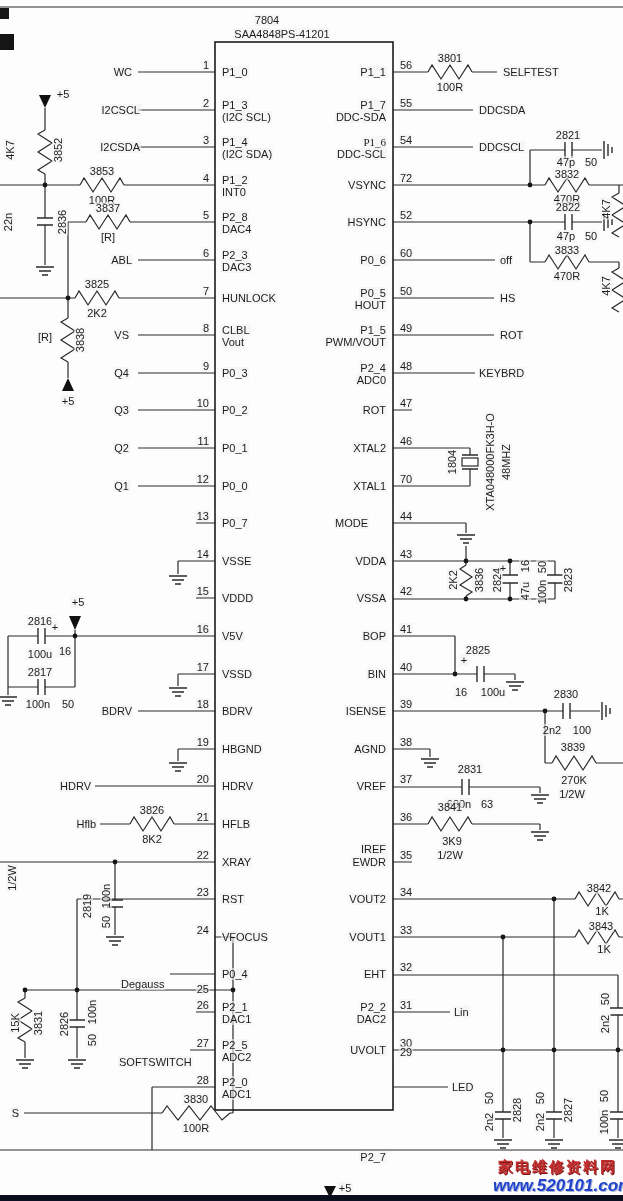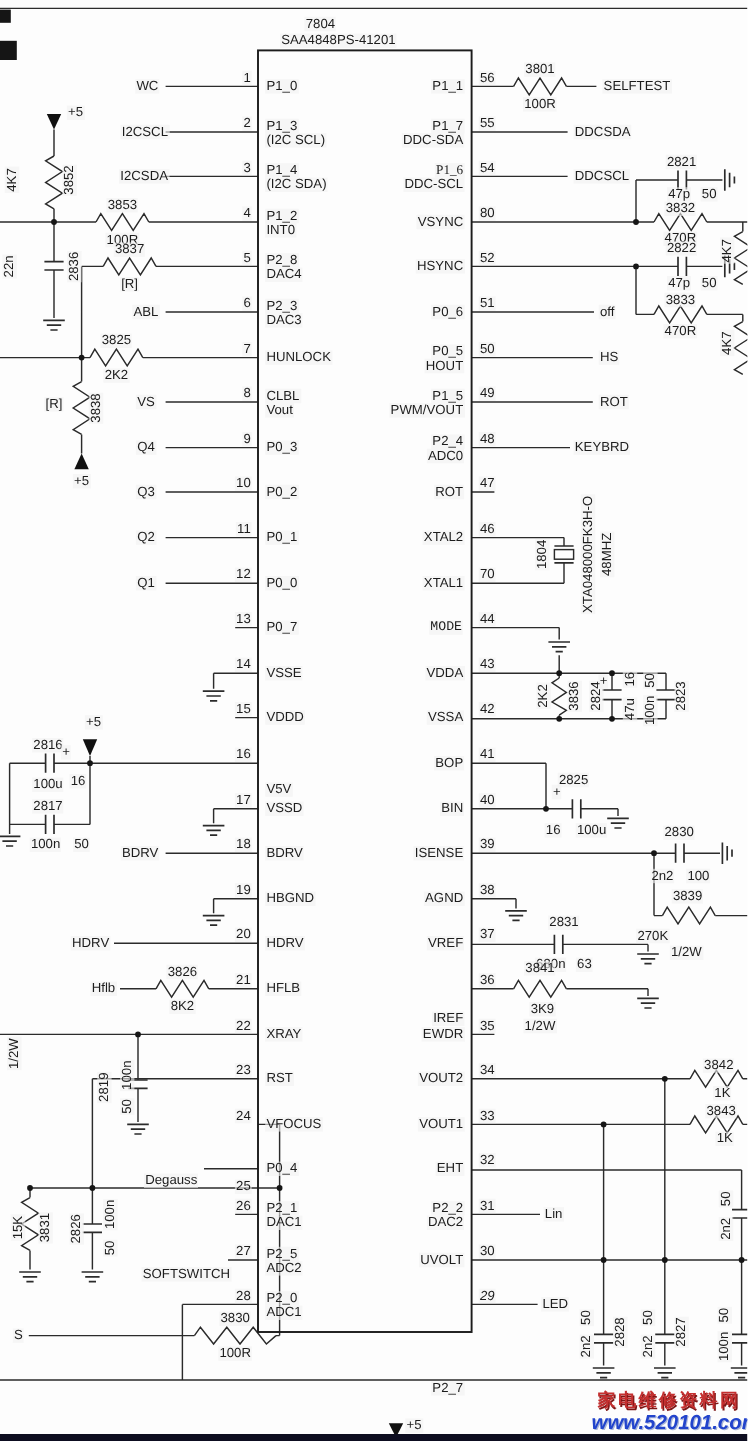--- a/index.html
+++ b/index.html
@@ -247,21 +247,21 @@
   <span class="lbl rot" style="left:542px;top:567px">50</span>
   <span class="lbl rot" style="left:568px;top:580px">2823</span>
   <span class="lbl ctr" style="left:478px;top:650px">2825</span>
   <span class="lbl ctr" style="left:464px;top:660px">+</span>
   <span class="lbl ctr" style="left:461px;top:692px">16</span>
   <span class="lbl ctr" style="left:493px;top:692px">100u</span>
   <span class="lbl ctr" style="left:566px;top:694px">2830</span>
   <span class="lbl ctr" style="left:552px;top:730px">2n2</span>
   <span class="lbl ctr" style="left:582px;top:730px">100</span>
   <span class="lbl ctr" style="left:573px;top:747px">3839</span>
-  <span class="lbl ctr" style="left:544px;top:780px">270K</span>
+  <span class="lbl ctr" style="left:574px;top:780px">270K</span>
   <span class="lbl ctr" style="left:572px;top:794px">1/2W</span>
   <span class="lbl ctr" style="left:470px;top:769px">2831</span>
   <span class="lbl ctr" style="left:459px;top:804px">680n</span>
   <span class="lbl ctr" style="left:487px;top:804px">63</span>
   <span class="lbl ctr" style="left:450px;top:807px">3841</span>
   <span class="lbl ctr" style="left:452px;top:841px">3K9</span>
   <span class="lbl ctr" style="left:450px;top:855px">1/2W</span>
   <span class="lbl ctr" style="left:599px;top:888px">3842</span>
   <span class="lbl ctr" style="left:602px;top:911px">1K</span>
   <span class="lbl ctr" style="left:601px;top:926px">3843</span>
@@ -314,21 +314,21 @@
       <span class="lbl" style="left: 221px; top: 442px;">P0_1</span>
       <span class="lbl ra" style="left: 210px; top: 473px;">12</span>
       <span class="lbl" style="left: 221px; top: 480px;">P0_0</span>
       <span class="lbl ra" style="left: 210px; top: 510px;">13</span>
       <span class="lbl" style="left: 221px; top: 517px;">P0_7</span>
       <span class="lbl ra" style="left: 210px; top: 548px;">14</span>
       <span class="lbl" style="left: 221px; top: 555px; text-align: right;">VSSE</span>
       <span class="lbl ra" style="left: 210px; top: 585px;">15</span>
       <span class="lbl" style="left: 221px; top: 592px;">VDDD</span>
       <span class="lbl ra" style="left: 210px; top: 623px;">16</span>
-      <span class="lbl" style="left: 221px; top: 630px; margin-top: 22px;">V5V</span>
+      <span class="lbl" style="left: 221px; top: 630px;">V5V</span>
       <span class="lbl ra" style="left: 210px; top: 661px;">17</span>
       <span class="lbl" style="left: 221px; top: 668px;">VSSD</span>
       <span class="lbl ra" style="left: 210px; top: 698px;">18</span>
       <span class="lbl" style="left: 221px; top: 705px;">BDRV</span>
       <span class="lbl ra" style="left: 210px; top: 736px;">19</span>
       <span class="lbl" style="left: 221px; top: 743px; text-align: center;">HBGND</span>
       <span class="lbl ra" style="left: 210px; top: 773px;">20</span>
       <span class="lbl" style="left: 221px; top: 780px;">HDRV</span>
       <span class="lbl ra" style="left: 210px; top: 811px;">21</span>
       <span class="lbl" style="left: 221px; top: 818px;">HFLB</span>
@@ -350,43 +350,43 @@
       <span class="lbl" style="left: 221px; top: 1076px;">P2_0</span>
       <span class="lbl" style="left: 221px; top: 1088px;">ADC1</span>
       <span class="lbl" style="left: 399px; top: 59px;">56</span>
       <span class="lbl ra" style="left: 387px; top: 66px;">P1_1</span>
       <span class="lbl" style="left: 399px; top: 97px;">55</span>
       <span class="lbl ra" style="left: 387px; top: 99px;">P1_7</span>
       <span class="lbl ra" style="left: 387px; top: 111px;">DDC-SDA</span>
       <span class="lbl" style="left: 399px; top: 134px;">54</span>
       <span class="lbl ra" style="left: 387px; top: 136px; font-family: Liberation Serif, serif;">P1_6</span>
       <span class="lbl ra" style="left: 387px; top: 148px;">DDC-SCL</span>
-      <span class="lbl" style="left: 399px; top: 172px;">80</span>
+      <span class="lbl" style="left: 399px; top: 172px;">72</span>
       <span class="lbl ra" style="left: 387px; top: 179px;">VSYNC</span>
       <span class="lbl" style="left: 399px; top: 209px;">52</span>
       <span class="lbl ra" style="left: 387px; top: 216px;">HSYNC</span>
-      <span class="lbl" style="left: 399px; top: 247px;">51</span>
+      <span class="lbl" style="left: 399px; top: 247px;">60</span>
       <span class="lbl ra" style="left: 387px; top: 254px;">P0_6</span>
       <span class="lbl" style="left: 399px; top: 285px;">50</span>
       <span class="lbl ra" style="left: 387px; top: 287px;">P0_5</span>
       <span class="lbl ra" style="left: 387px; top: 299px;">HOUT</span>
       <span class="lbl" style="left: 399px; top: 322px;">49</span>
       <span class="lbl ra" style="left: 387px; top: 324px;">P1_5</span>
       <span class="lbl ra" style="left: 387px; top: 336px;">PWM/VOUT</span>
       <span class="lbl" style="left: 399px; top: 360px;">48</span>
       <span class="lbl ra" style="left: 387px; top: 362px;">P2_4</span>
       <span class="lbl ra" style="left: 387px; top: 374px;">ADC0</span>
       <span class="lbl" style="left: 399px; top: 397px;">47</span>
       <span class="lbl ra" style="left: 387px; top: 404px;">ROT</span>
       <span class="lbl" style="left: 399px; top: 435px;">46</span>
       <span class="lbl ra" style="left: 387px; top: 442px;">XTAL2</span>
       <span class="lbl" style="left: 399px; top: 473px;">70</span>
       <span class="lbl ra" style="left: 387px; top: 480px;">XTAL1</span>
       <span class="lbl" style="left: 399px; top: 510px;">44</span>
-      <span class="lbl ra" style="left: 386px; top: 517px; font-family: Liberation Mono, monospace;">MODE</span>
+      <span class="lbl ra" style="left: 369px; top: 517px;">MODE</span>
       <span class="lbl" style="left: 399px; top: 548px;">43</span>
       <span class="lbl ra" style="left: 387px; top: 555px;">VDDA</span>
       <span class="lbl" style="left: 399px; top: 585px;">42</span>
       <span class="lbl ra" style="left: 387px; top: 592px;">VSSA</span>
       <span class="lbl" style="left: 399px; top: 623px;">41</span>
       <span class="lbl ra" style="left: 387px; top: 630px;">BOP</span>
       <span class="lbl" style="left: 399px; top: 661px;">40</span>
       <span class="lbl ra" style="left: 387px; top: 668px;">BIN</span>
       <span class="lbl" style="left: 399px; top: 698px;">39</span>
       <span class="lbl ra" style="left: 387px; top: 705px;">ISENSE</span>
@@ -402,17 +402,17 @@
       <span class="lbl ra" style="left: 387px; top: 893px;">VOUT2</span>
       <span class="lbl" style="left: 399px; top: 924px;">33</span>
       <span class="lbl ra" style="left: 387px; top: 931px;">VOUT1</span>
       <span class="lbl" style="left: 399px; top: 961px;">32</span>
       <span class="lbl ra" style="left: 387px; top: 968px;">EHT</span>
       <span class="lbl" style="left: 399px; top: 999px;">31</span>
       <span class="lbl ra" style="left: 387px; top: 1001px;">P2_2</span>
       <span class="lbl ra" style="left: 387px; top: 1013px;">DAC2</span>
       <span class="lbl" style="left: 399px; top: 1037px;">30</span>
       <span class="lbl ra" style="left: 387px; top: 1044px;">UVOLT</span>
-      <span class="lbl" style="left: 399px; top: 1074px; font-style: italic;">29</span>
+      <span class="lbl" style="left: 399px; top: 1046px;">29</span>
       <span class="lbl ra" style="left: 387px; top: 1127px; margin-top: 24px;">P2_7</span>
     </div>
 
 </div>
 
 </body></html>

